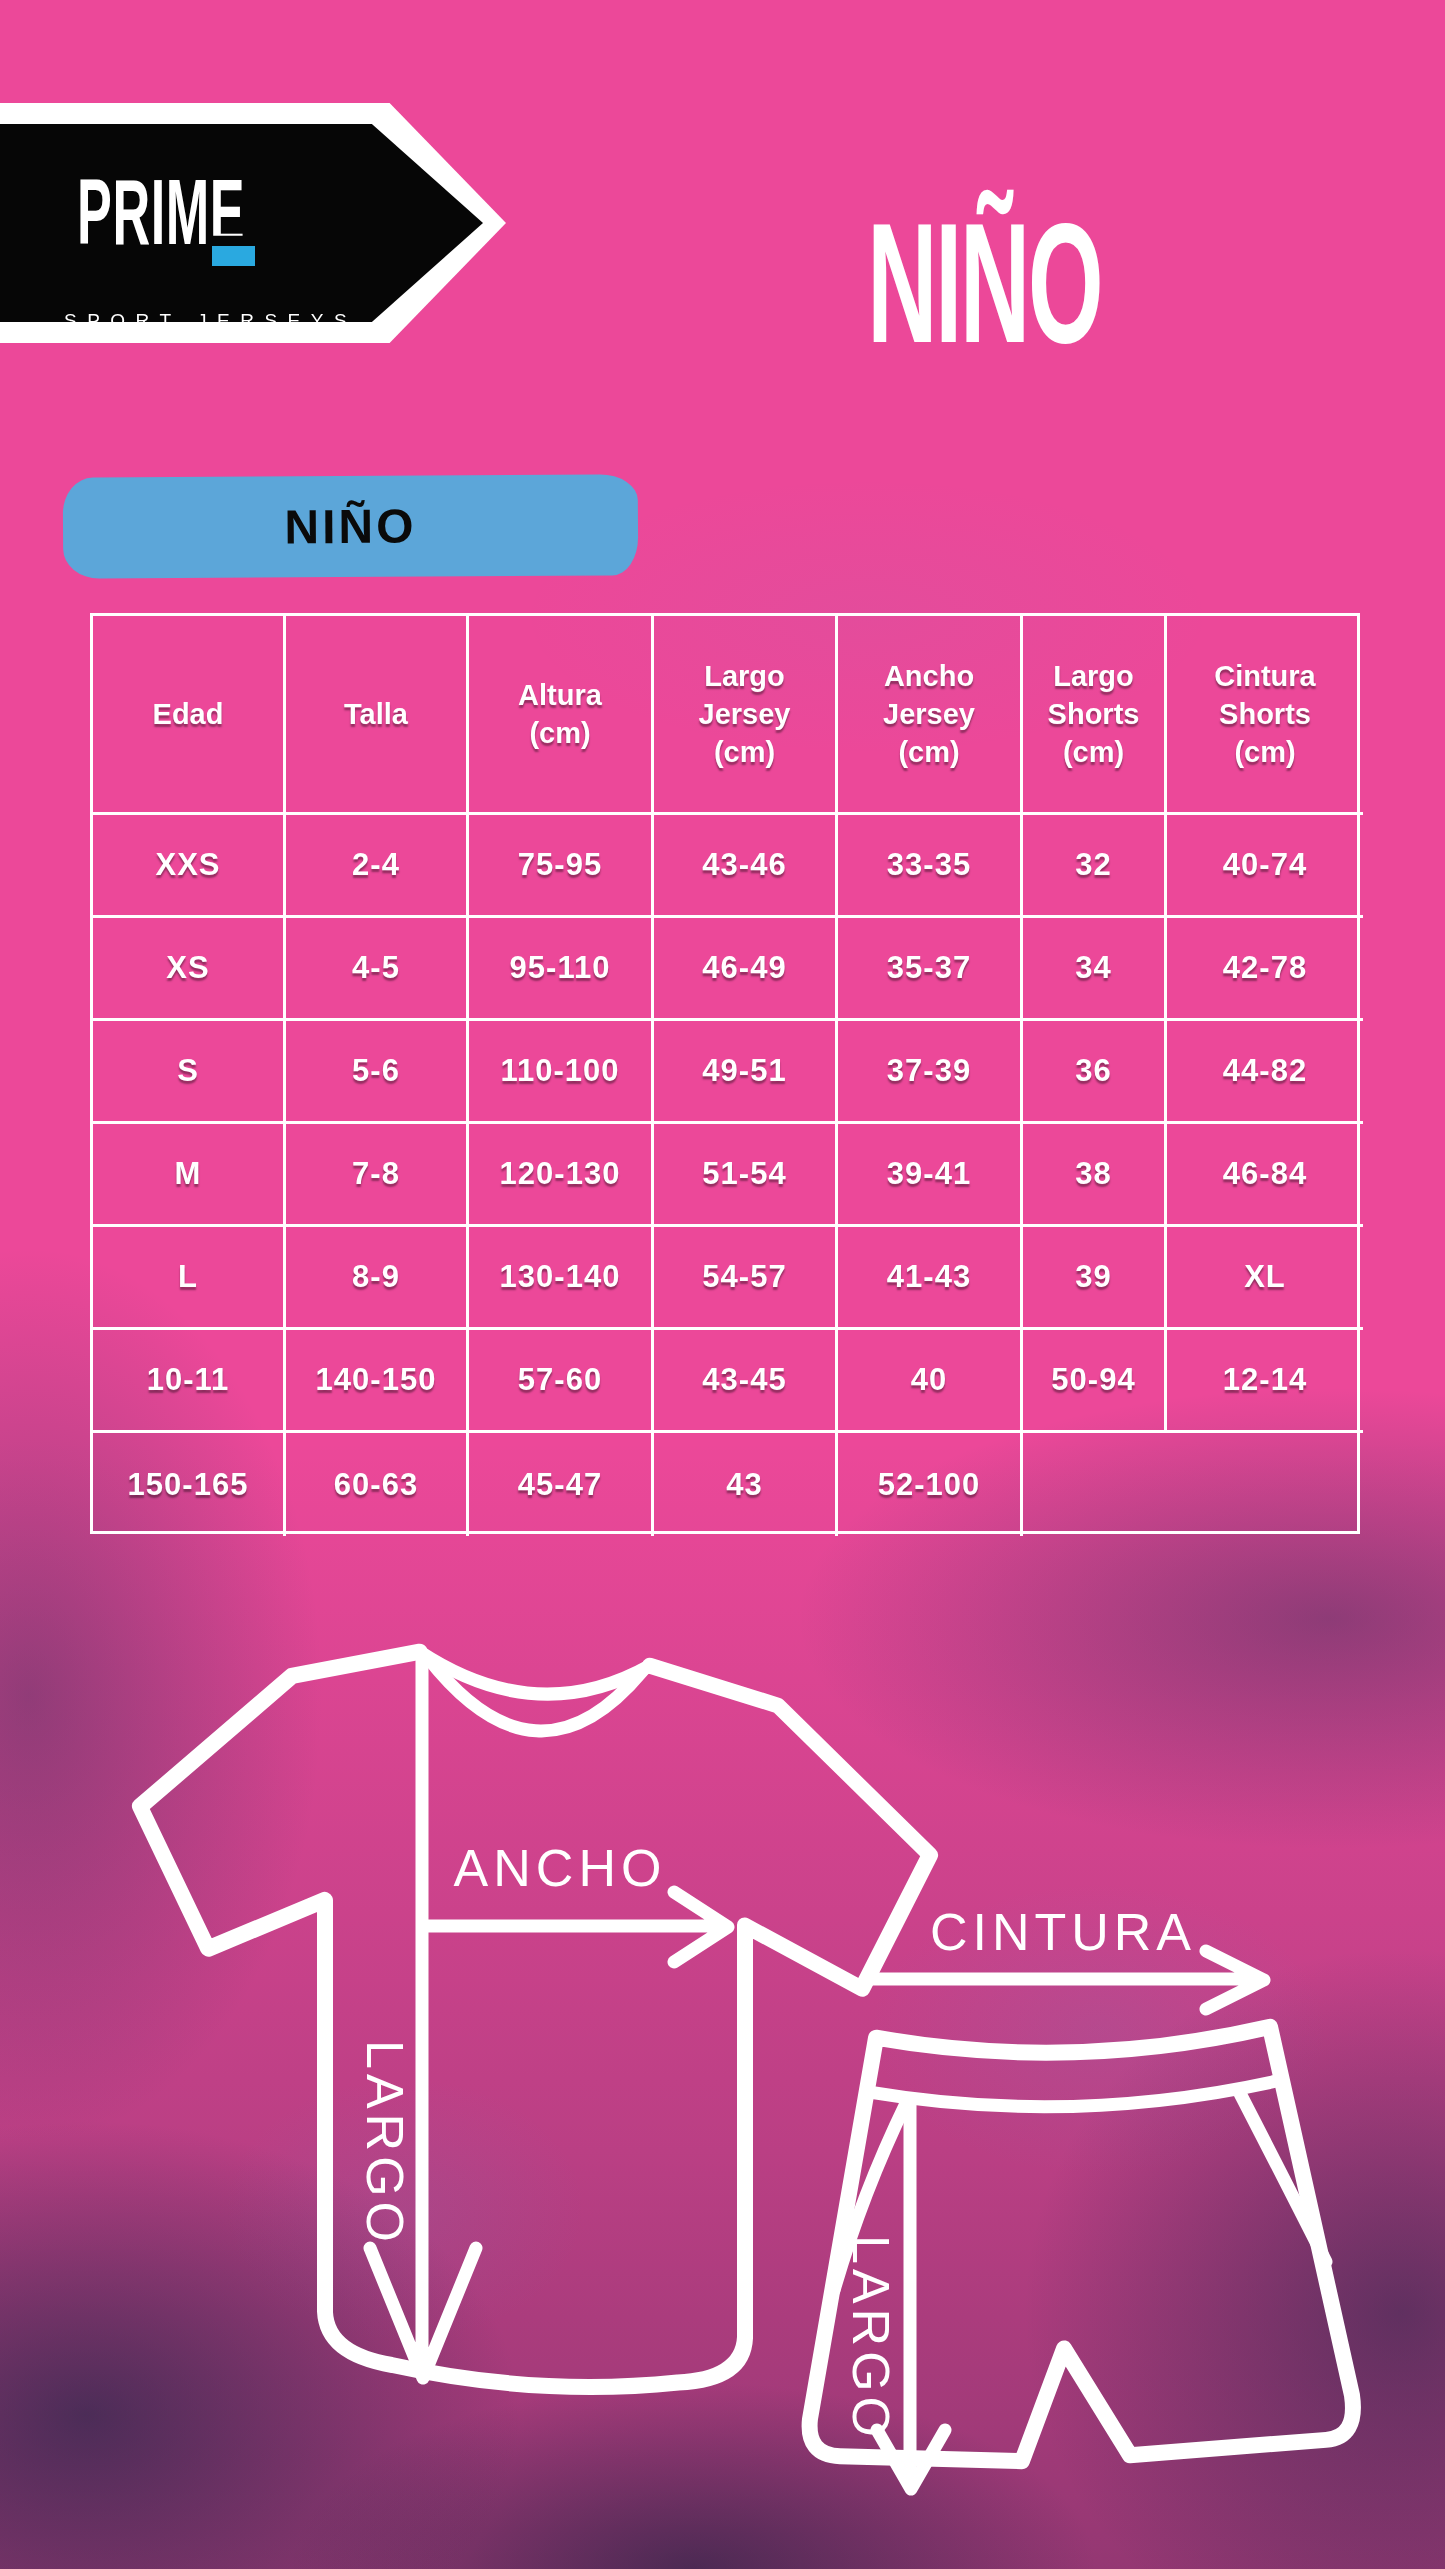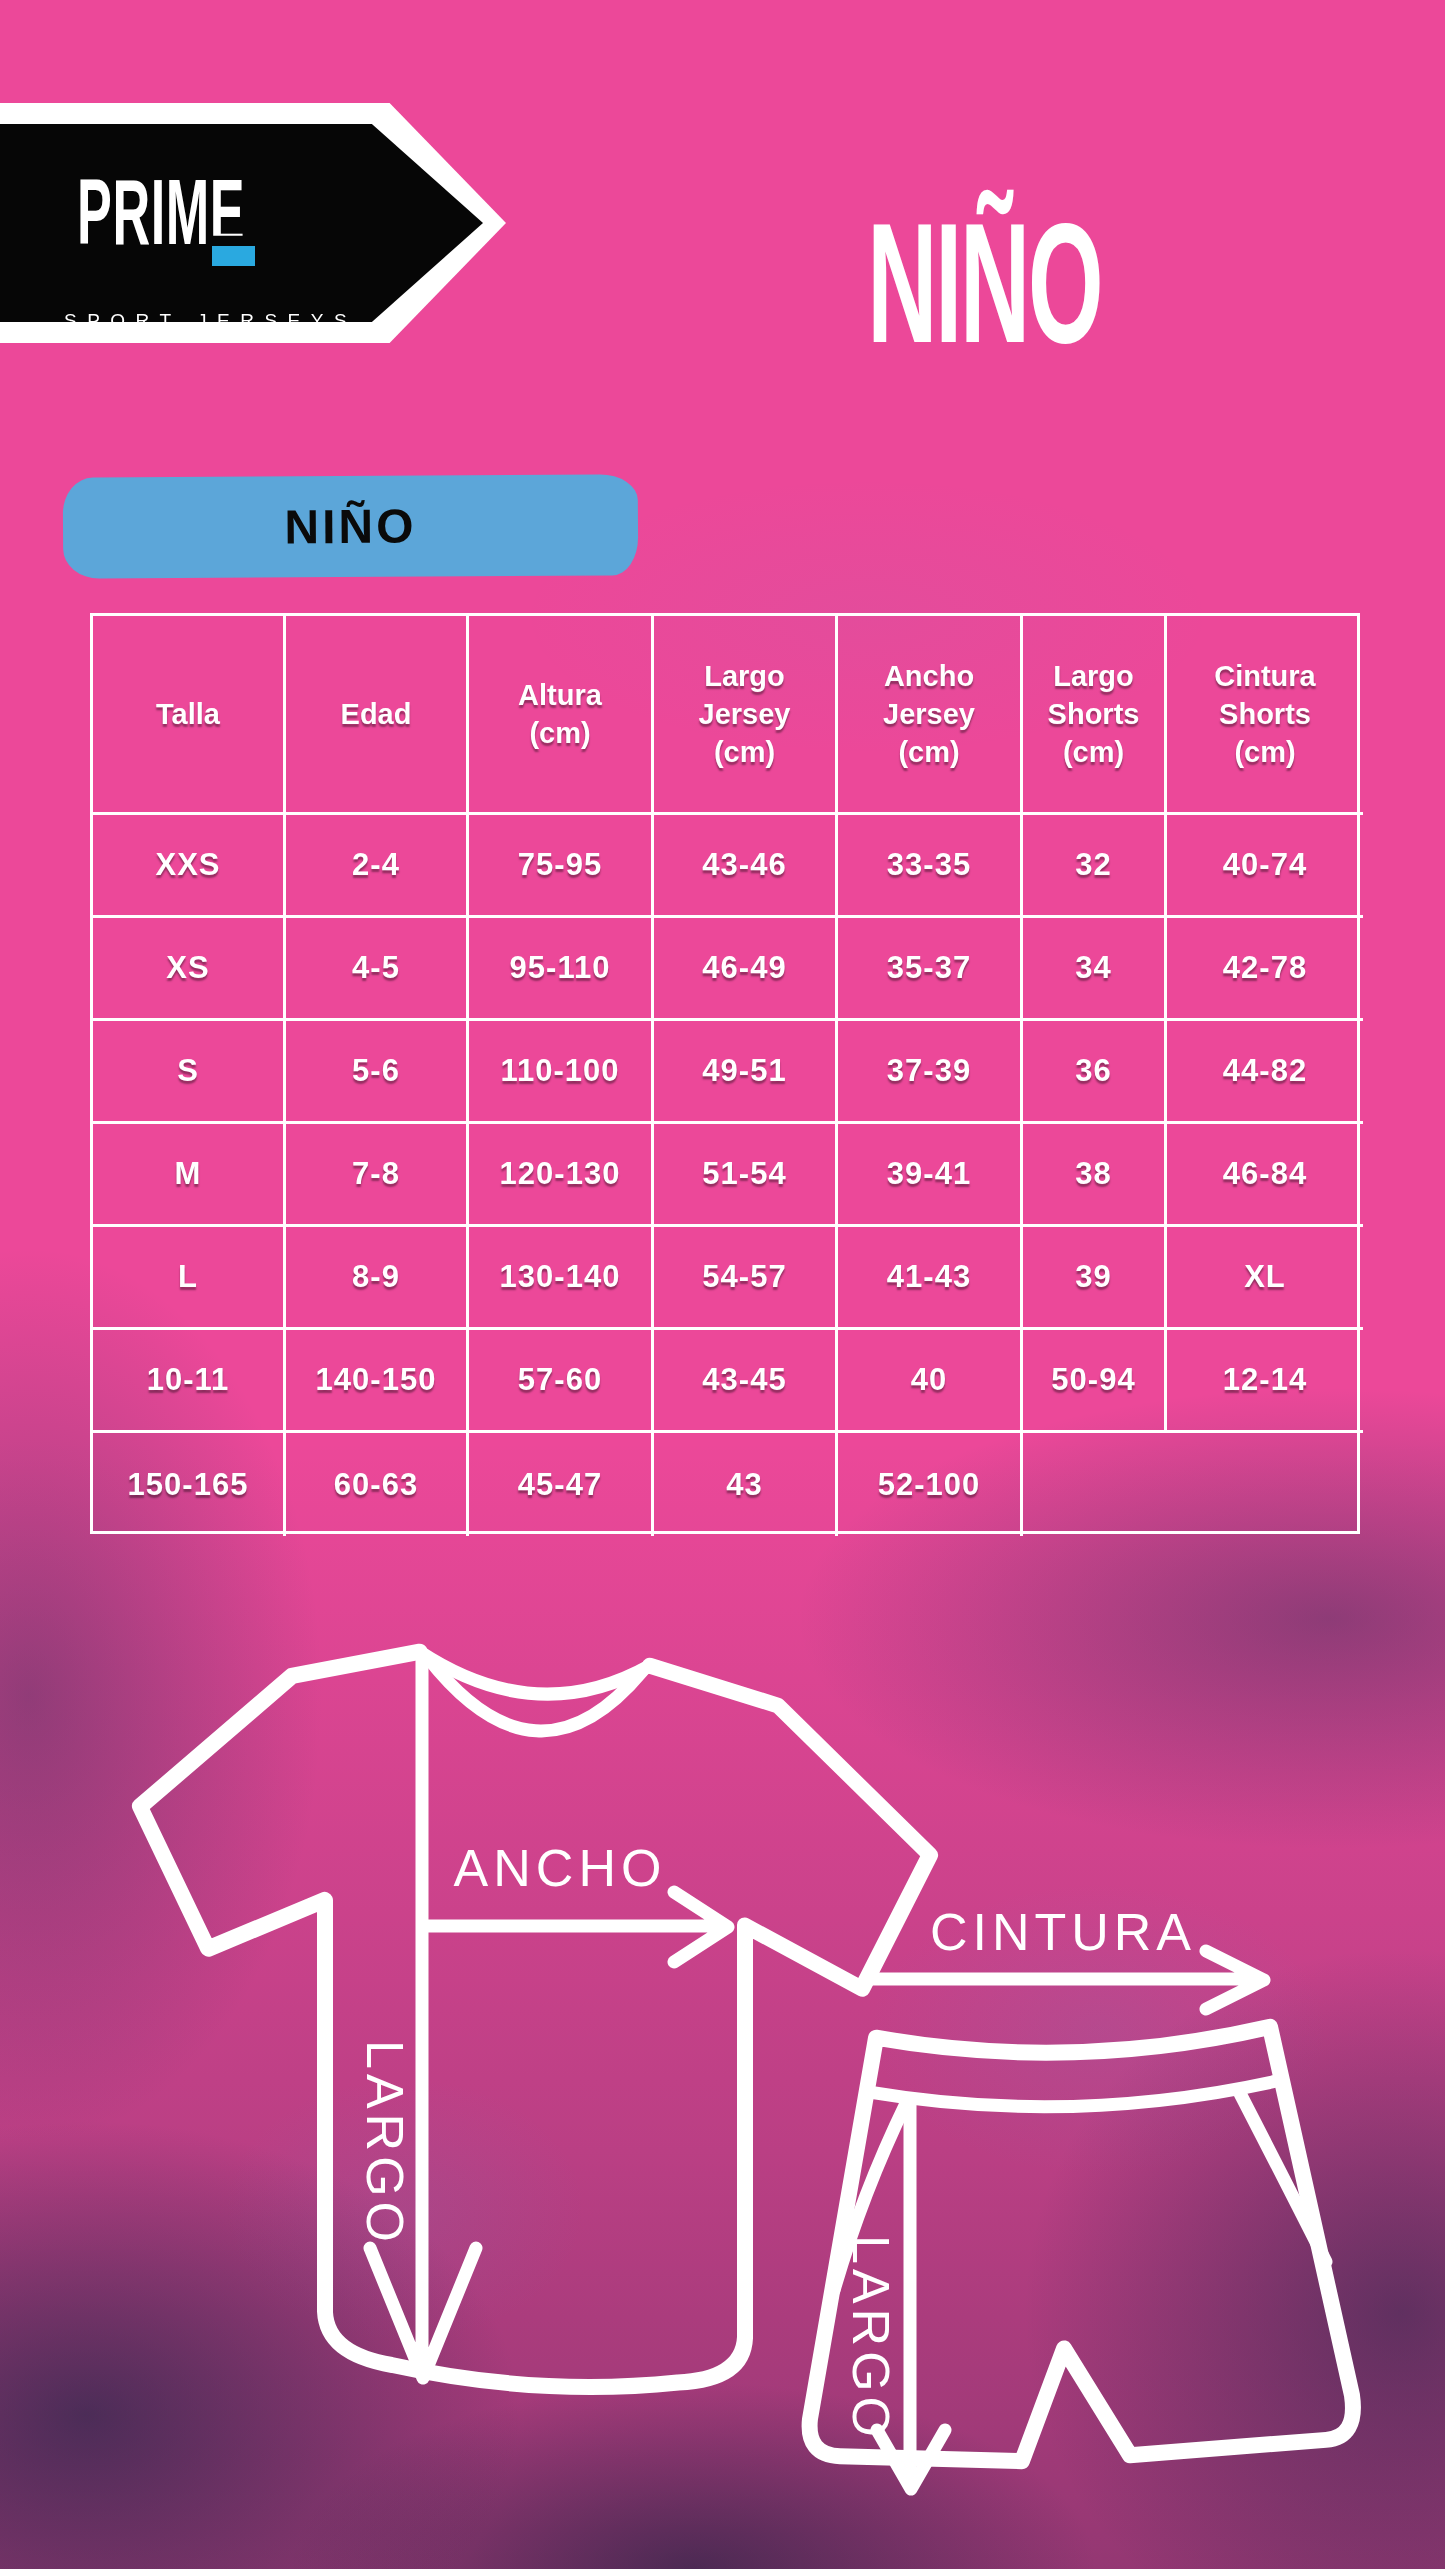--- a/index.html
+++ b/index.html
@@ -98,22 +98,22 @@
   </div>
 
   <div class="main-title">NIÑO</div>
 
   <div class="badge">
     <span class="badge-label">NIÑO</span>
   </div>
 
   <div class="size-table">
 
+    <div class="cell th">Edad</div>
     <div class="cell th">Talla</div>
-    <div class="cell th">Edad</div>
     <div class="cell th">Altura
 (cm)</div>
     <div class="cell th">Largo
 Jersey
 (cm)</div>
     <div class="cell th">Ancho
 Jersey
 (cm)</div>
     <div class="cell th">Largo
 Shorts

